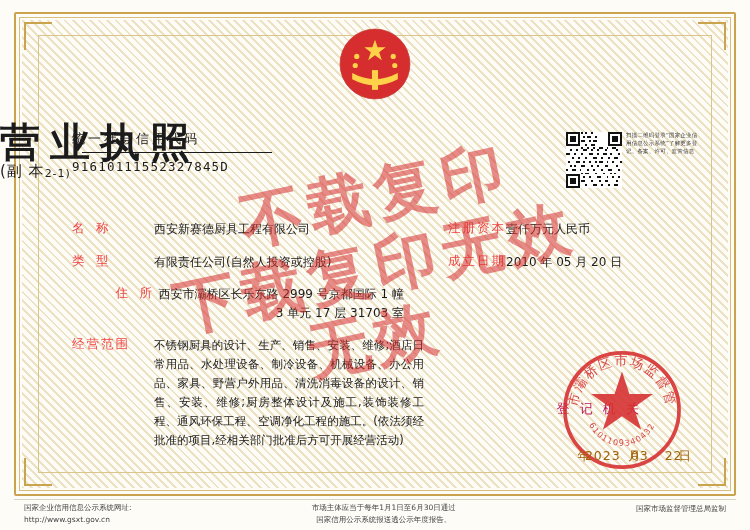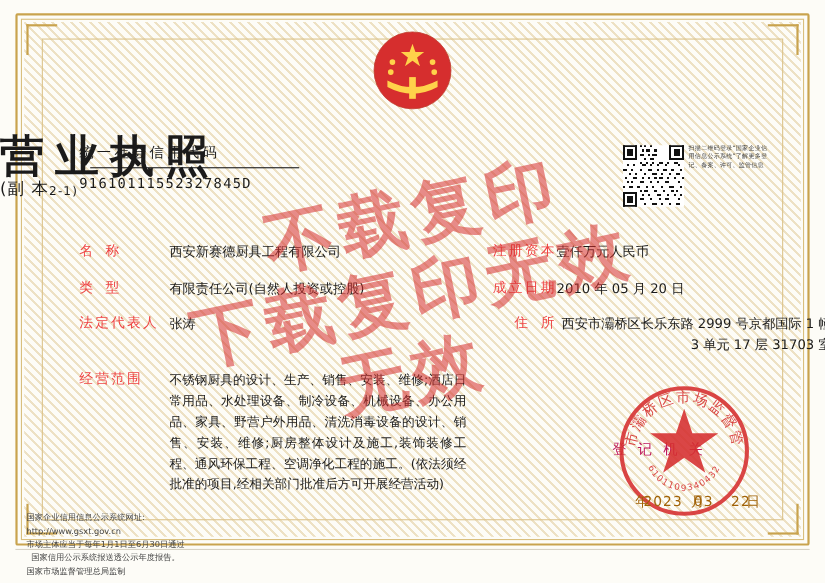--- a/index.html
+++ b/index.html
@@ -252,21 +252,20 @@
     bottom: 4px;
     width: 750px;
     padding: 0 24px;
     box-sizing: border-box;
     display: flex;
     justify-content: space-between;
     align-items: flex-start;
     font-size: 7.5px;
     color: #444;
     line-height: 1.6;
-    flex-direction: column;
   }
   .footer .f-left { text-align: left; }
   .footer .f-center { text-align: center; }
   .footer .f-right { text-align: right; padding-top: 1px; }
   .footer-rule {
     position: absolute;
     left: 14px;
     right: 14px;
     bottom: 30px;
     height: 1px;
@@ -442,24 +441,20 @@
         <div class="lbl w4">类    型</div>
         <div class="val">有限责任公司(自然人投资或控股)</div>
       </div>
       <div class="col-right">
         <div class="lbl w4">成立日期</div>
         <div class="val">2010 年 05 月 20 日</div>
       </div>
     </div>
 
     <div class="row">
-      <div class="col-left">
-        <div class="lbl w4">法定代表人</div>
-        <div class="val">张涛</div>
-      </div>
       <div class="col-right">
         <div class="lbl w4">住    所</div>
         <div class="val addr-val">西安市灞桥区长乐东路 2999 号京都国际 1 幢 3 单元 17 层 31703 室</div>
       </div>
     </div>
 
     <div class="row scope-row">
       <div class="col-left">
         <div class="lbl w4">经营范围</div>
         <div class="val">不锈钢厨具的设计、生产、销售、安装、维修;酒店日常用品、水处理设备、制冷设备、机械设备、办公用品、家具、野营户外用品、清洗消毒设备的设计、销售、安装、维修;厨房整体设计及施工,装饰装修工程、通风环保工程、空调净化工程的施工。(依法须经批准的项目,经相关部门批准后方可开展经营活动)</div>

